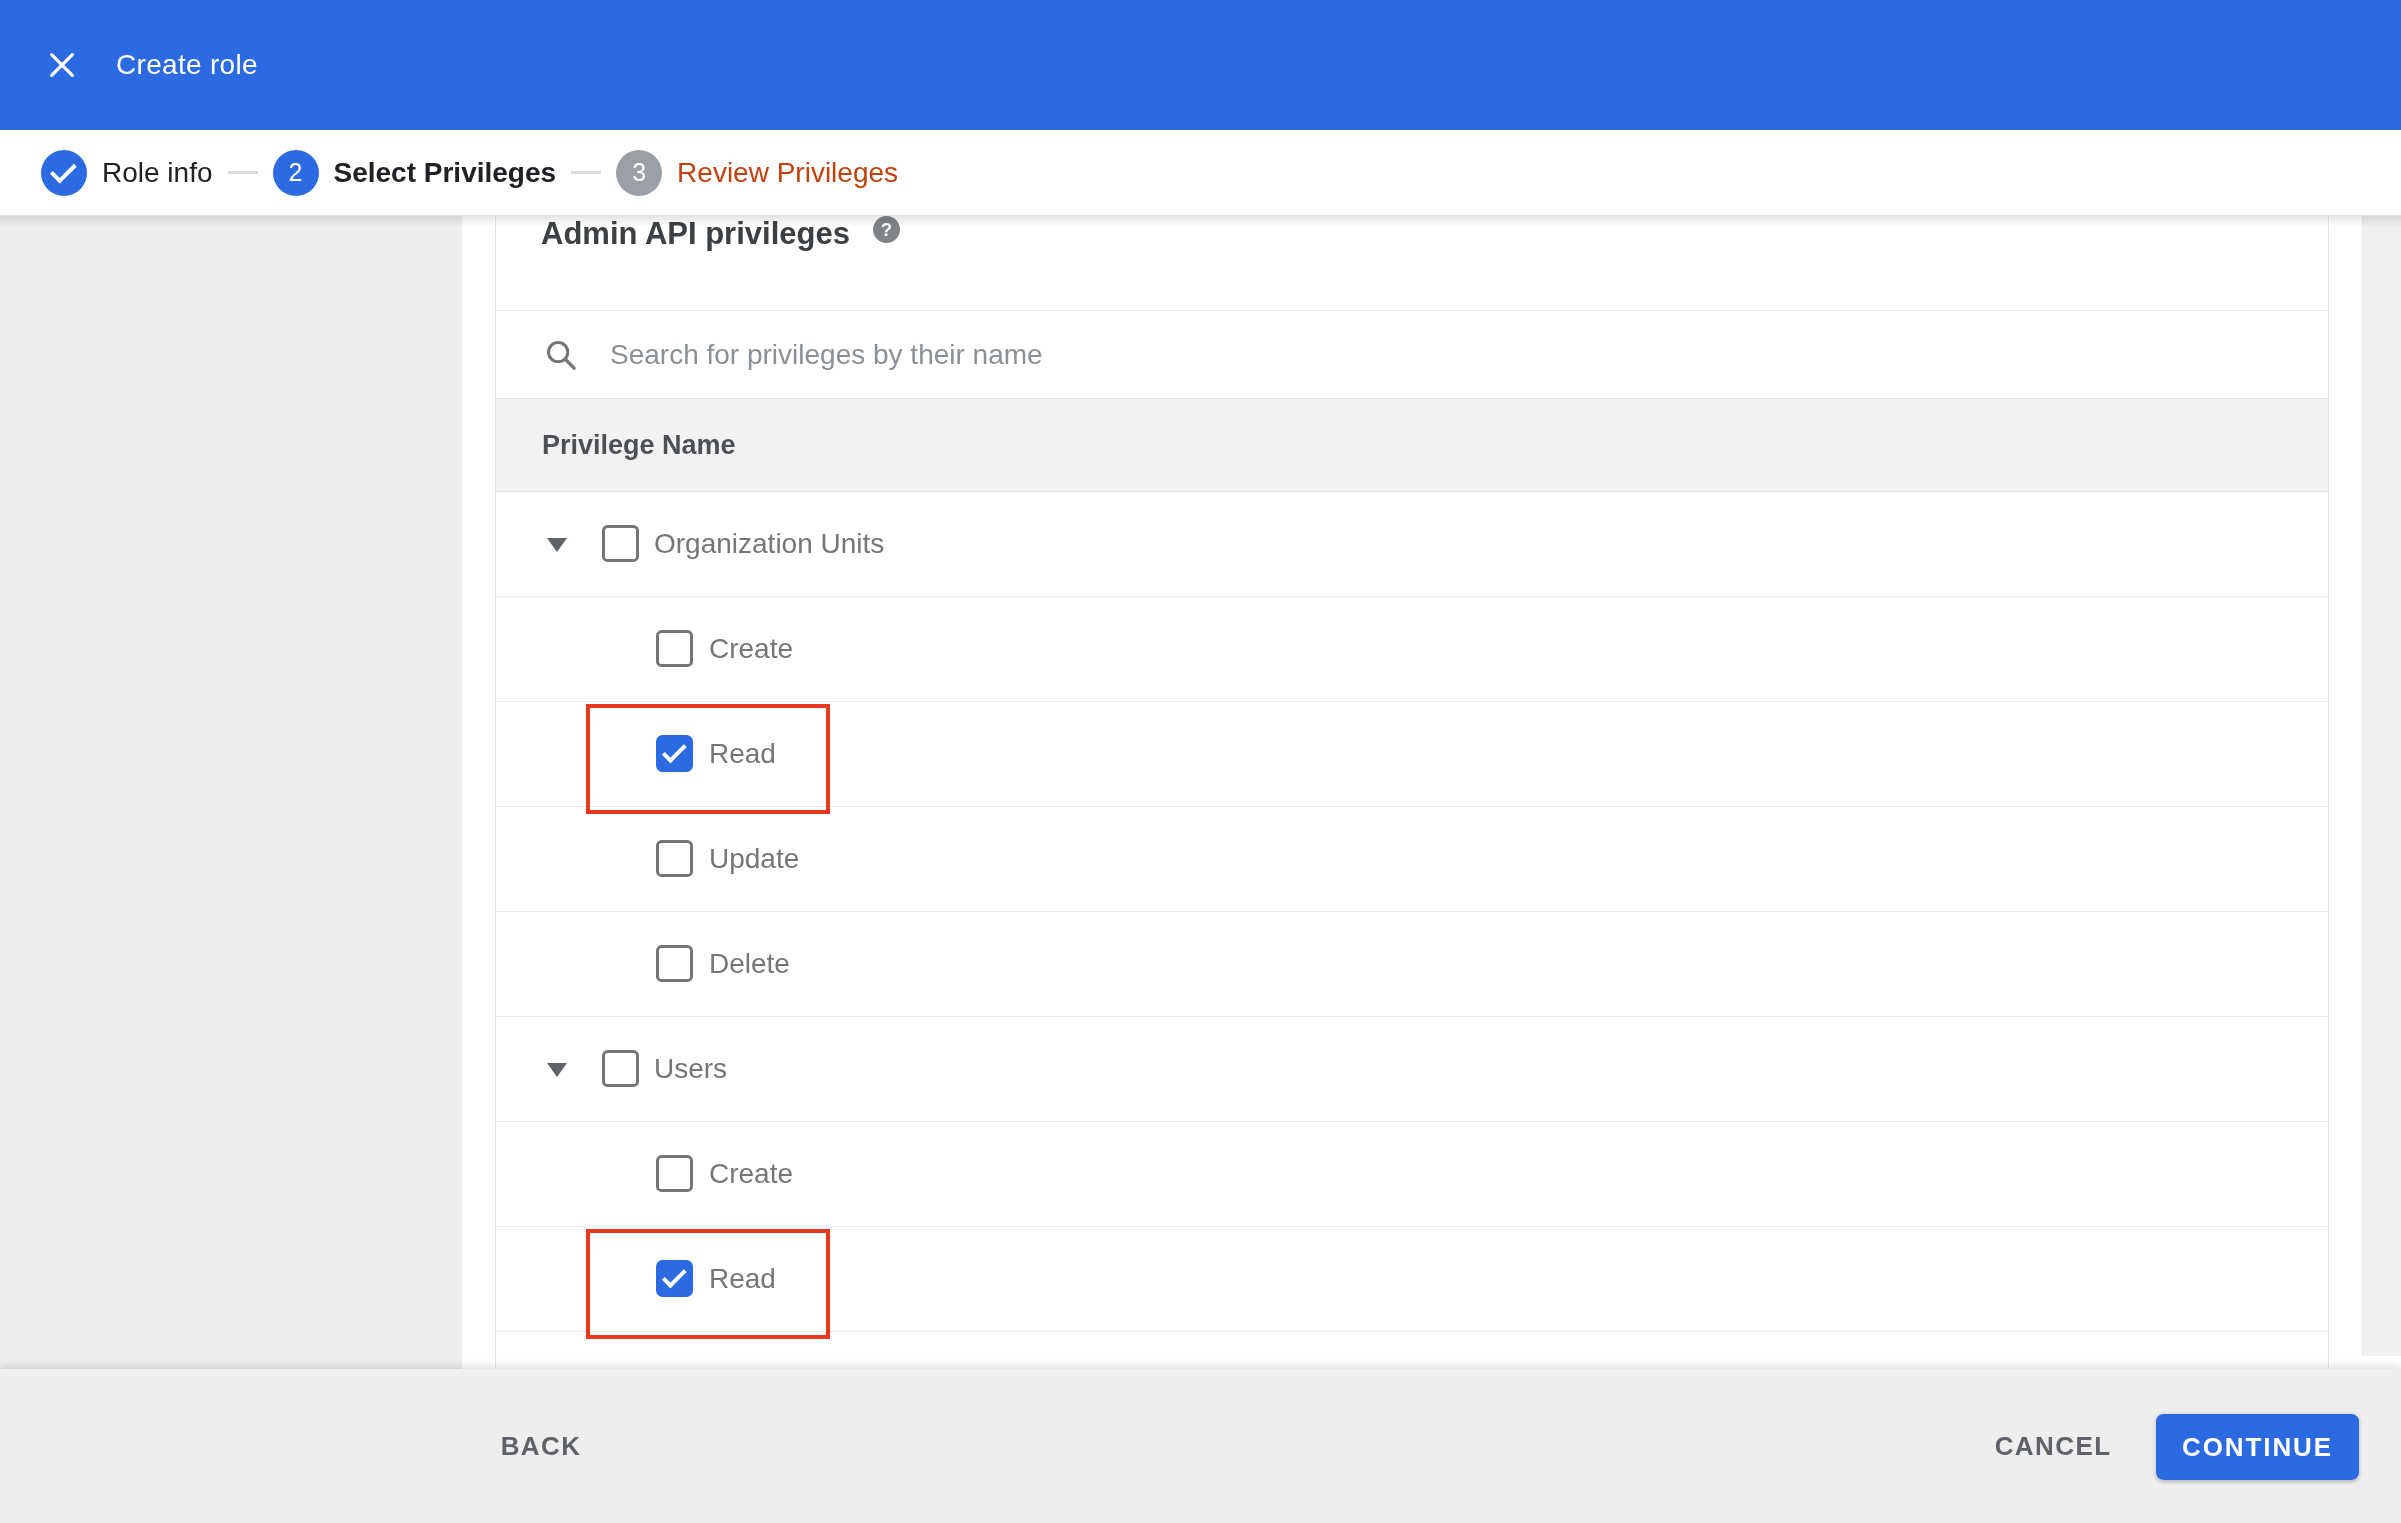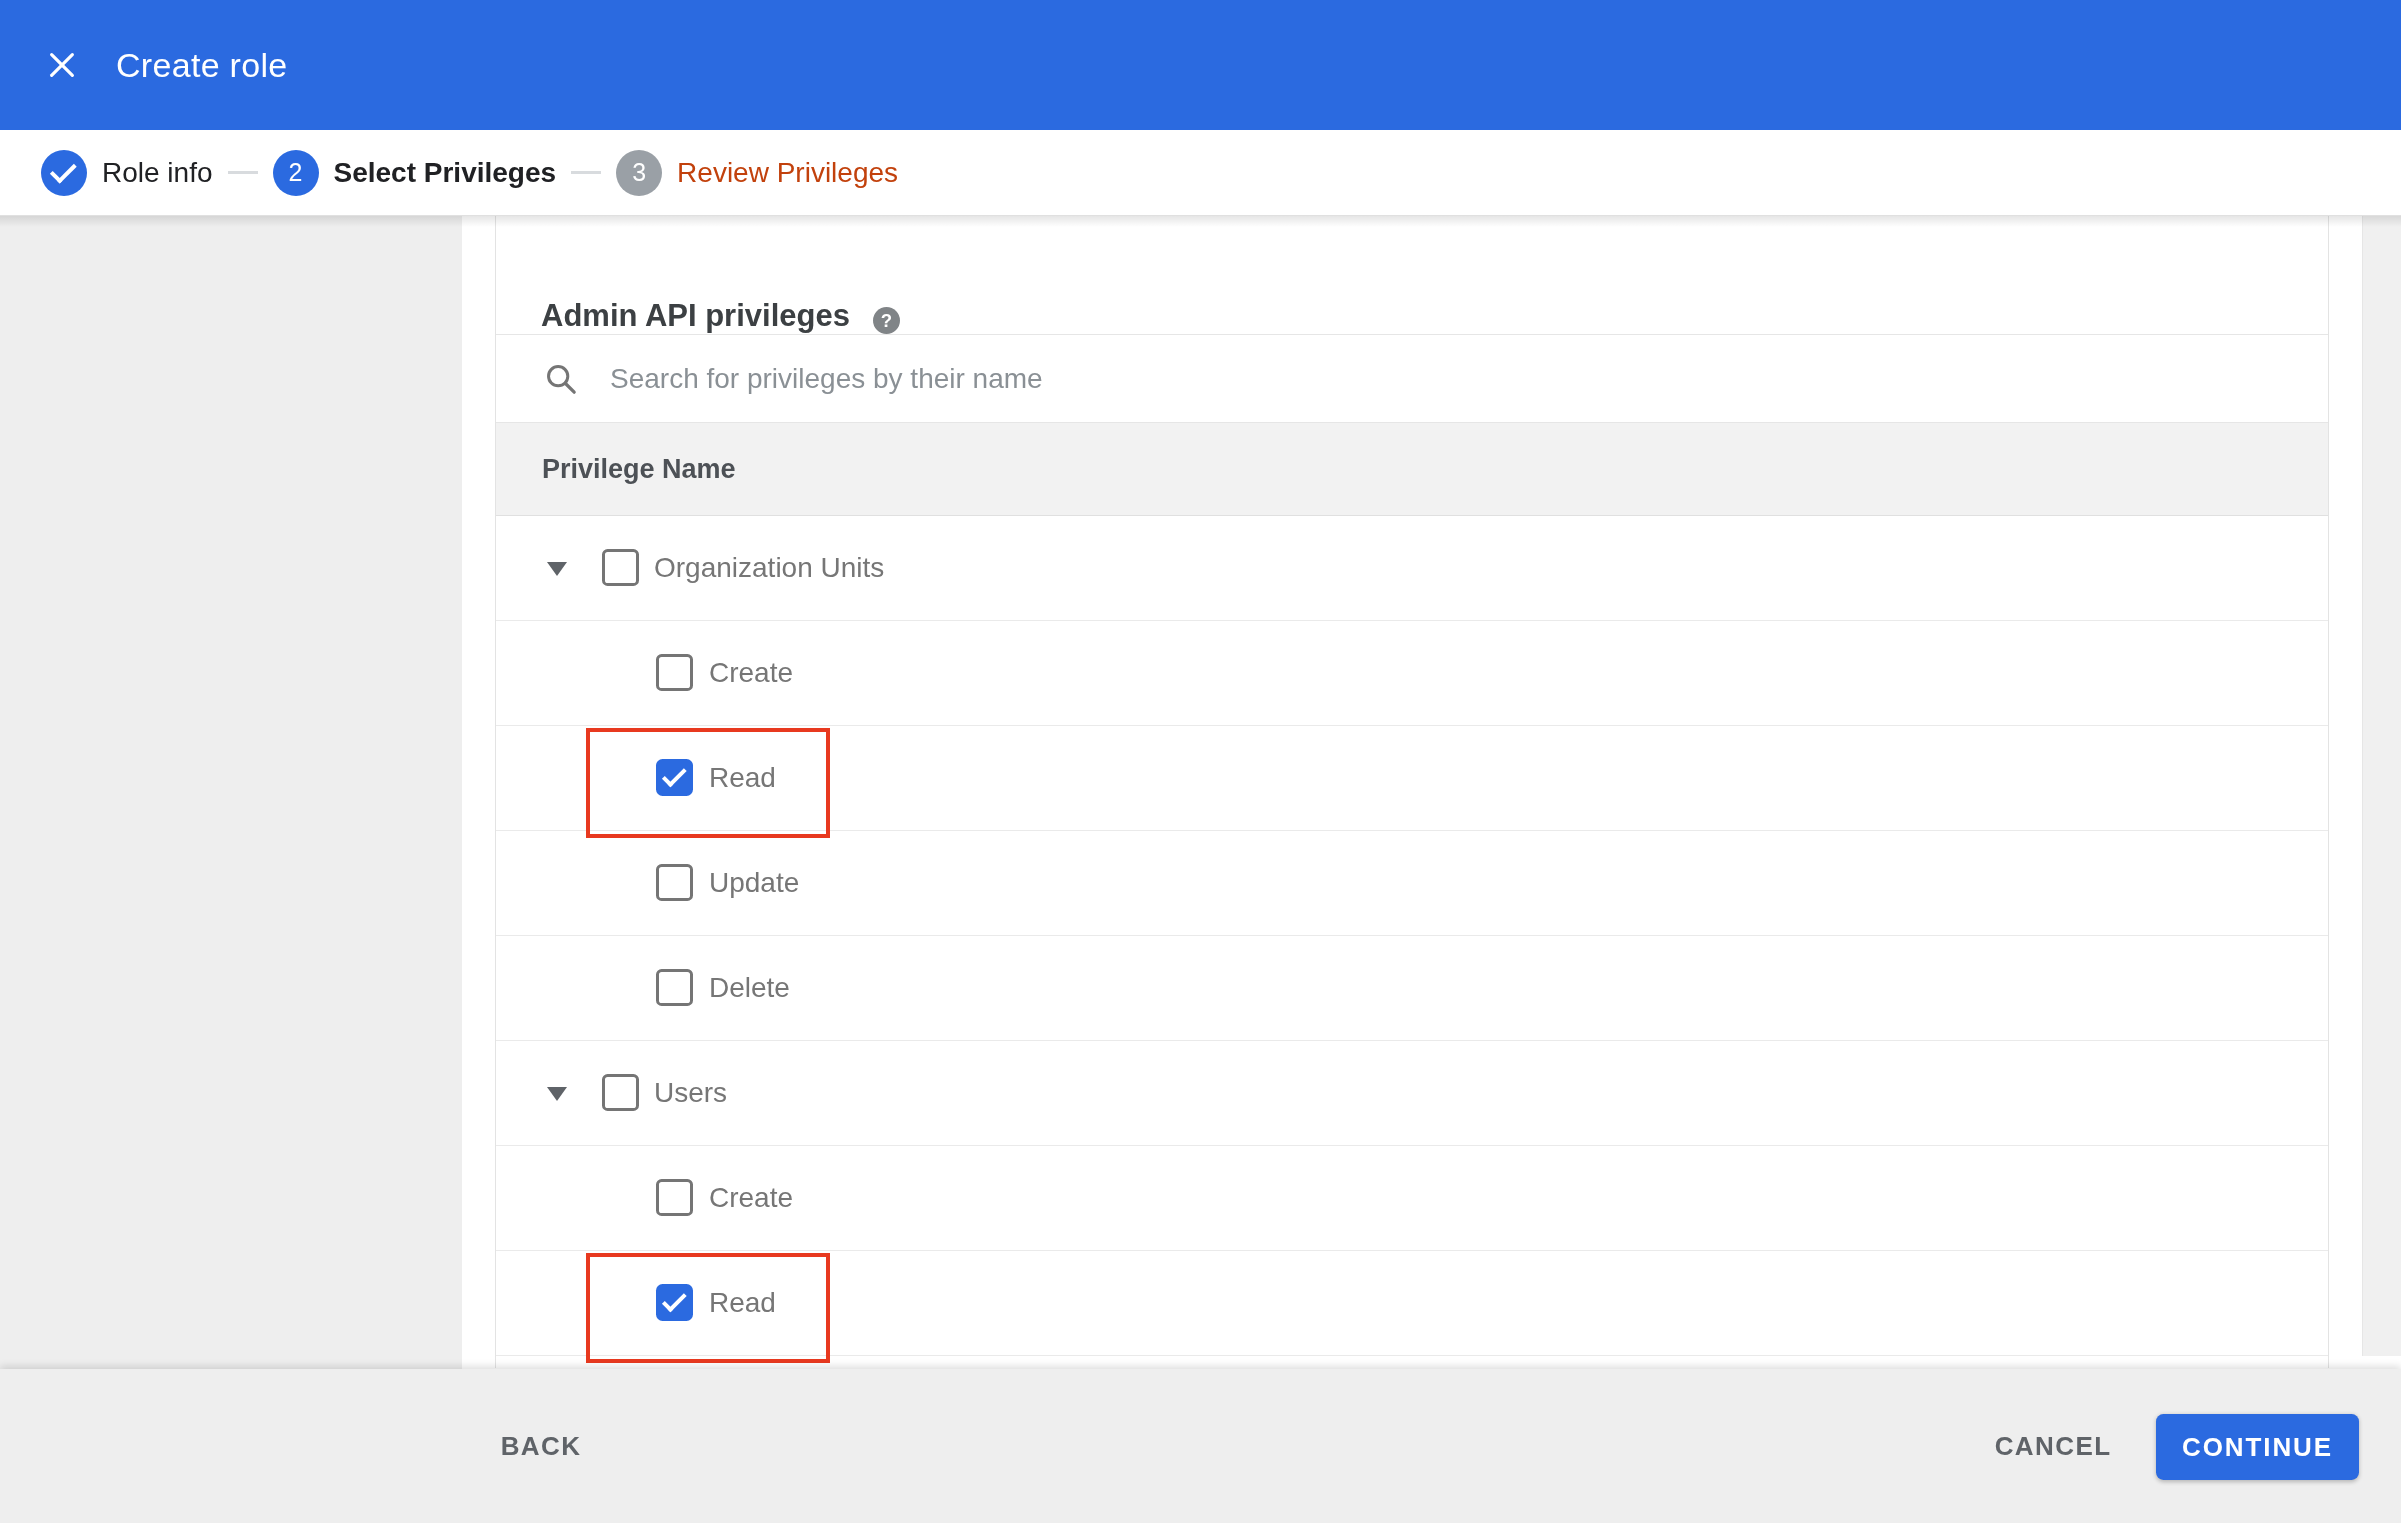--- a/index.html
+++ b/index.html
@@ -17,21 +17,21 @@
   .appbar{
     position:absolute;left:0;top:0;right:0;height:130px;
     background:var(--accent);
     display:flex;align-items:center;padding-left:39px;box-sizing:border-box;
   }
   .close-btn{
     width:45px;height:45px;background:none;border:none;padding:0;
     display:flex;align-items:center;justify-content:center;cursor:pointer;margin-right:32px;
   }
   .appbar h1{
-    margin:0;font-size:34px;font-weight:400;color:#ffffff;letter-spacing:0.3px;
+    margin:0;font-size:28px;font-weight:400;color:#ffffff;letter-spacing:0.3px;
   }
   
   .stepbar{
     position:absolute;left:0;top:130px;right:0;height:86px;
     background:#ffffff;border-bottom:1.9px solid #e0e0e0;box-sizing:border-box;
     display:flex;align-items:center;padding-left:41px;z-index:6;
   }
   .step{display:flex;align-items:center;gap:15px;cursor:pointer;}
   .step-circle{
     width:46px;height:46px;border-radius:50%;position:relative;
@@ -51,22 +51,22 @@
   .scrollstrip{position:absolute;left:2362px;top:216px;width:40px;height:1140px;background:#f0f0f0;border-left:0.9px solid #e6e6e6;cursor:pointer;}
   .scrollshadow{position:absolute;left:0;right:0;top:216px;height:11px;z-index:4;
     background:linear-gradient(rgba(0,0,0,.10),rgba(0,0,0,0));pointer-events:none;}
   
   .card{
     position:absolute;left:495px;top:216px;width:1834px;height:1152px;
     background:#ffffff;border-left:1.9px solid #e3e3e3;border-right:1.9px solid #e3e3e3;
     box-sizing:border-box;
   }
   .card-heading{
-    height:119px;border-bottom:1.9px solid #e6e6e6;box-sizing:border-box;
-    display:flex;align-items:flex-end;padding-left:45px;
+    height:95px;border-bottom:1.9px solid #e6e6e6;box-sizing:border-box;
+    display:flex;align-items:flex-start;padding-left:45px;
   }
   .card-heading h2{margin:0;font-size:31px;font-weight:700;color:#3c4043;}
   .help{
     width:27px;height:27px;border-radius:50%;background:#808487;color:#fff;
     font-size:18.6px;font-weight:700;display:flex;align-items:center;justify-content:center;
     margin-left:23px;cursor:pointer;
   }
   .search-row{
     height:88px;border-bottom:1.9px solid #e6e6e6;box-sizing:border-box;
     display:flex;align-items:center;padding-left:48px;gap:30px;

